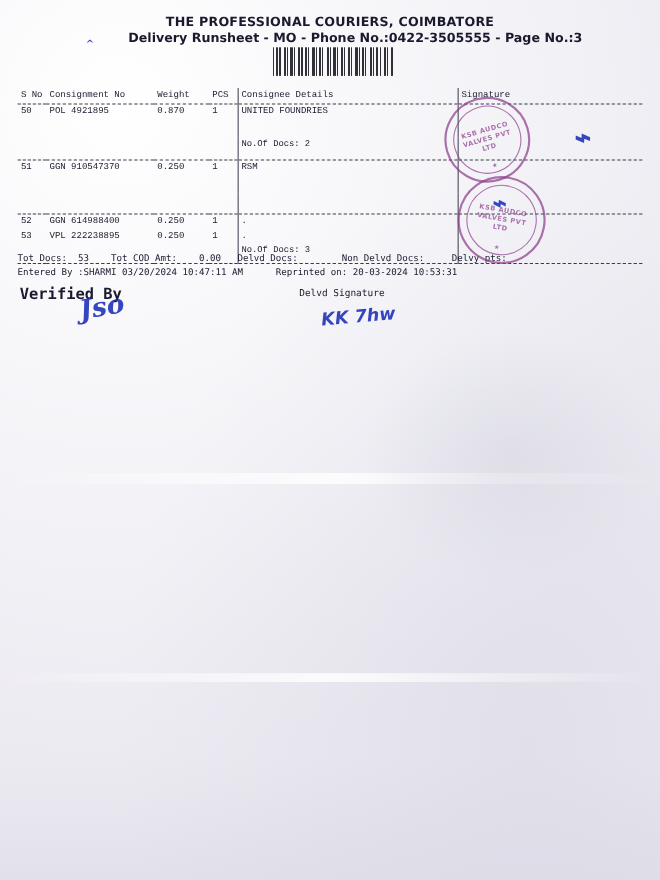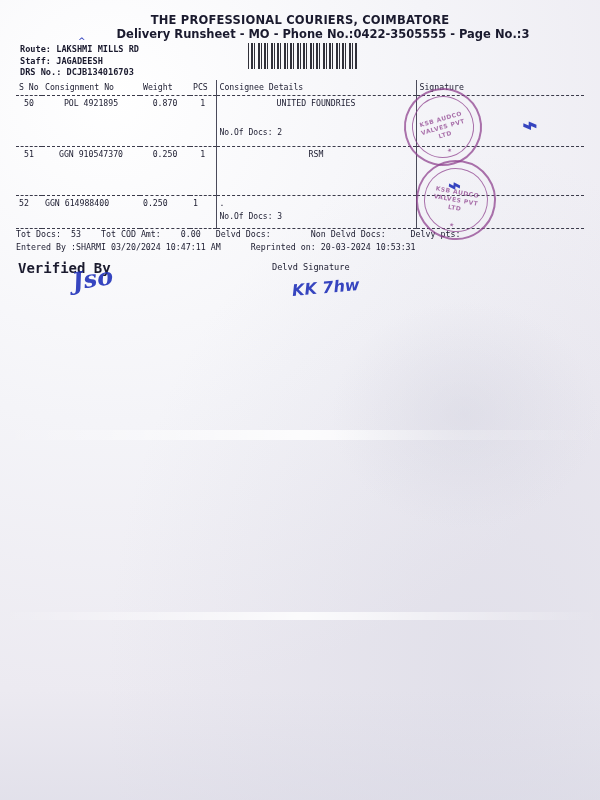--- a/index.html
+++ b/index.html
@@ -93,41 +93,42 @@
     width: 568px;
     border-collapse: collapse;
     font-size: 8.2px;
     font-family: "DejaVu Sans Mono", monospace;
   }
   .tbl th, .tbl td {
     text-align: left;
     vertical-align: top;
     padding: 2px 3px;
     font-weight: normal;
+    font-family: Liberation Mono, monospace;
   }
   .tbl thead th {
     font-size: 8.2px;
     padding-top: 2px;
     padding-bottom: 3px;
   }
   .sep-top { border-top: 1px dashed #3a3a4a; }
   .sep-bot { border-bottom: 1px dashed #3a3a4a; }
   .vline { border-left: 1px solid #4a4a5a; }
   col.c-sno { width: 26px; }
   col.c-cn { width: 98px; }
   col.c-wt { width: 50px; }
   col.c-pcs { width: 26px; }
   col.c-det { width: 200px; }
   col.c-sig { width: 168px; }
   .mono-b { font-weight: bold; }
   .docs-note {
     font-size: 8px;
     padding-left: 34px;
   }
-  .row-tall td { height: 26px; text-align: center; }
+  .row-tall td { height: 26px; }
   .totals {
     position: absolute;
     left: 16px;
     top: 228px;
     width: 568px;
     font-size: 8.3px;
     line-height: 13px;
     font-family: "DejaVu Sans Mono", monospace;
   }
   .totals .line1 { white-space: pre; font-weight: normal; }
@@ -216,34 +217,20 @@
   <div class="crease" style="left:0;top:430px;width:600px;height:10px;"></div>
   <div class="crease" style="left:0;top:612px;width:600px;height:8px;"></div>
   <div class="shade" style="left:330px;top:300px;width:270px;height:230px;background:radial-gradient(ellipse at 50% 50%, rgba(200,200,215,.30) 0%, rgba(255,255,255,0) 70%);"></div>
   <div class="shade" style="left:0;top:690px;width:600px;height:110px;background:linear-gradient(180deg, rgba(255,255,255,0) 0%, rgba(210,210,224,.38) 100%);"></div>
 
   <div class="doc">
 
     <div class="title">THE PROFESSIONAL COURIERS, COIMBATORE</div>
     <div class="subtitle">Delivery Runsheet - MO - Phone No.:0422-3505555 - Page No.:3</div>
 
-    <div class="hdr-block">
-      <div>
-        <span>Route:</span>
-        <span>LAKSHMI MILLS RD</span>
-      </div>
-      <div>
-        <span>Staff:</span>
-        <span>JAGADEESH</span>
-      </div>
-      <div>
-        <span>DRS No.:</span>
-        <span>DCJB134016703</span>
-      </div>
-    </div>
 
     <div class="barcode"></div>
 
 
     <div class="table-wrap">
       <table class="tbl">
         <colgroup>
           <col class="c-sno">
             <col class="c-cn">
             <col class="c-wt">
@@ -293,20 +280,28 @@
           <tr>
             <td class="sep-top mono-b">52</td>
             <td class="sep-top mono-b">GGN 614988400</td>
             <td class="sep-top mono-b">0.250</td>
             <td class="sep-top mono-b">1</td>
             <td class="sep-top vline">.</td>
             <td class="sep-top vline"></td>
           </tr>
 
           <tr>
+            <td class="mono-b">53</td>
+            <td class="mono-b">VPL 222238895</td>
+            <td class="mono-b">0.250</td>
+            <td class="mono-b">1</td>
+            <td class="vline">.</td>
+            <td class="vline"></td>
+          </tr>
+          <tr>
             <td colspan="4" class="sep-bot" style="height:14px;"></td>
             <td class="vline docs-note sep-bot">No.Of Docs: 3</td>
             <td class="vline sep-bot"></td>
           </tr>
         </tbody>
       </table>
     </div>
 
     <div class="totals">
       <div class="line1">Tot Docs:  53    Tot COD Amt:    0.00   Delvd Docs:        Non Delvd Docs:     Delvy pts:</div>

